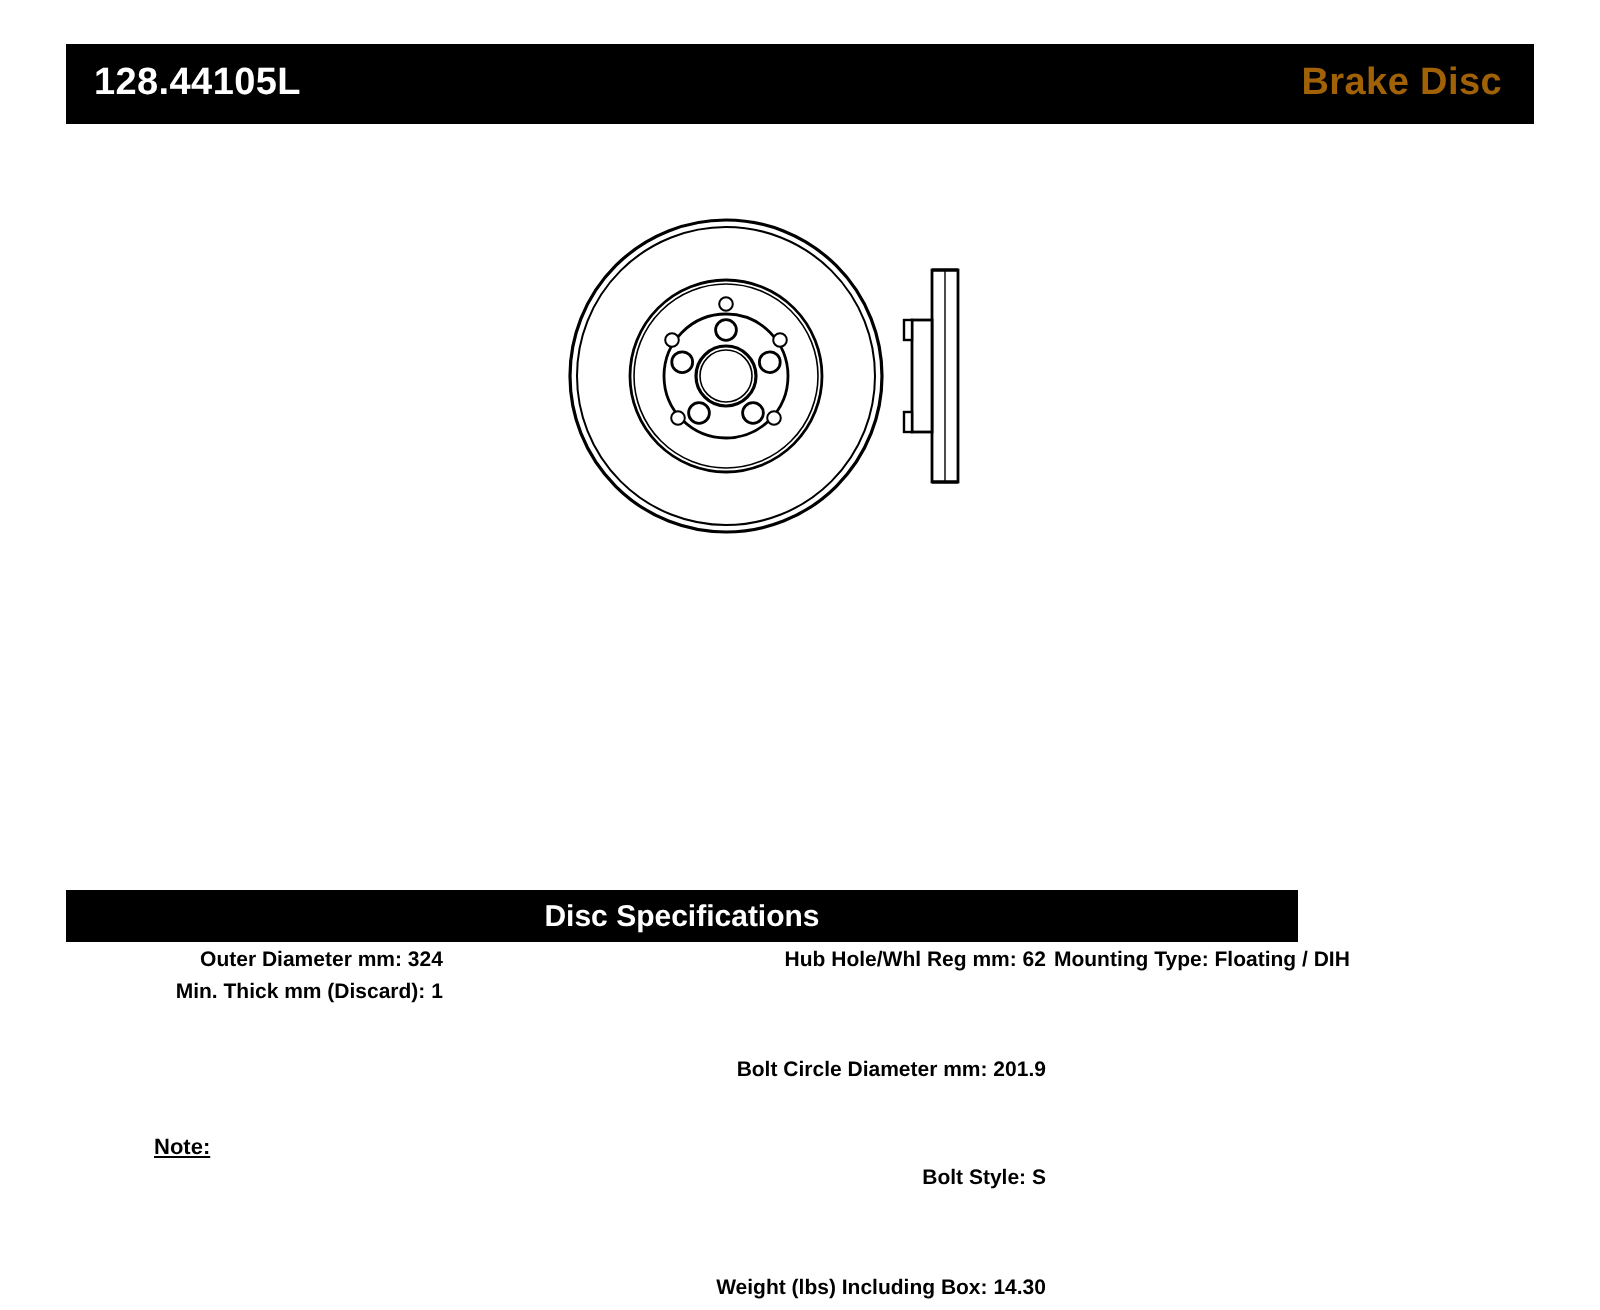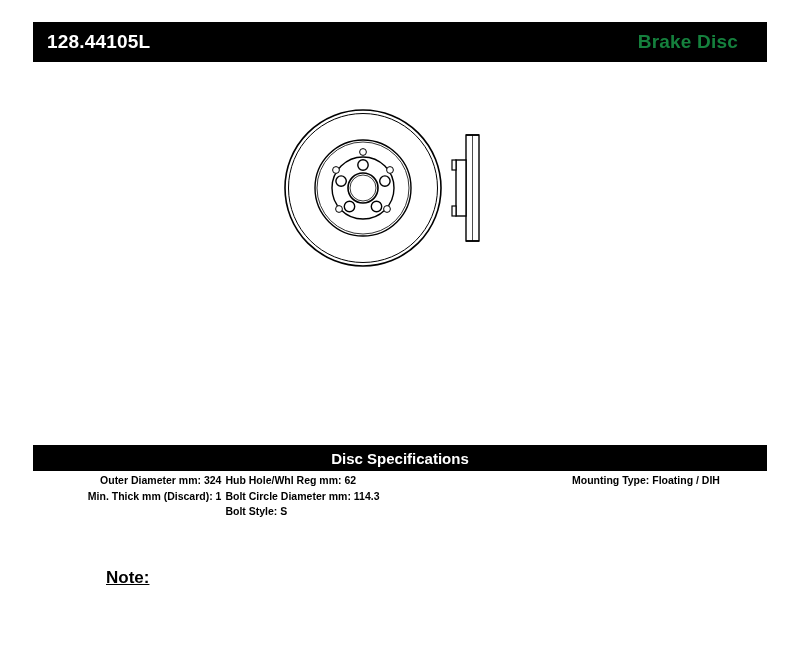--- a/index.html
+++ b/index.html
@@ -21,50 +21,50 @@
     position: absolute;
     left: 33px;
     top: 22px;
     width: 734px;
     height: 40px;
     background: #000000;
     display: flex;
     align-items: center;
     justify-content: space-between;
     box-sizing: border-box;
-    padding: 0 29px 0 14px;
+    padding: 0 16px 0 14px;
   }
   .header-part {
     color: #ffffff;
     font-size: 19px;
     font-weight: bold;
     letter-spacing: 0.2px;
   }
   .header-title {
-    color: #15803d;
+    color: #a16207;
     font-size: 19px;
     font-weight: bold;
     letter-spacing: 0.2px;
   }
 
   
   .drawing {
     position: absolute;
     left: 270px;
     top: 105px;
     width: 280px;
     height: 180px;
   }
 
   
   .spec-header {
     position: absolute;
     left: 33px;
     top: 445px;
-    width: 734px;
+    width: 616px;
     height: 26px;
     background: #000000;
     color: #ffffff;
     font-size: 15px;
     font-weight: bold;
     display: flex;
     align-items: center;
     justify-content: center;
   }
 
@@ -83,38 +83,39 @@
     display: flex;
     flex-direction: column;
   }
   .spec-col-1 {
     width: 190px;
     text-align: right;
     padding-right: 4px;
   }
   .spec-col-2 {
     width: 300px;
-    text-align: left;
+    text-align: right;
     padding-right: 4px;
+    gap: 39px;
   }
   .spec-col-3 {
     width: 240px;
-    text-align: center;
+    text-align: left;
     padding-right: 2px;
   }
   .spec-row {
     line-height: 15.5px;
     white-space: nowrap;
   }
 
   .note {
     position: absolute;
-    left: 106px;
+    left: 77px;
     top: 568px;
-    font-size: 17px;
+    font-size: 11px;
     font-weight: bold;
     text-decoration: underline;
   }
 </style>
 </head>
 <body>
 
 <div class="header-bar">
   <span class="header-part">128.44105L</span>
   <span class="header-title">Brake Disc</span>
@@ -174,22 +175,23 @@
 </div>
 
 <div class="spec-body">
   <div class="spec-col spec-col-1">
     <div class="spec-row">Outer Diameter mm: 324</div>
     <div class="spec-row">Min. Thick mm (Discard): 1</div>
   </div>
 
   <div class="spec-col spec-col-2">
     <div class="spec-row">Hub Hole/Whl Reg mm: 62</div>
-    <div class="spec-row">Bolt Circle Diameter mm: 114.3</div>
+    <div class="spec-row">Bolt Circle Diameter mm: 201.9</div>
     <div class="spec-row">Bolt Style: S</div>
+    <div class="spec-row">Weight (lbs) Including Box: 14.30</div>
   </div>
 
   <div class="spec-col spec-col-3">
     <div class="spec-row">Mounting Type: Floating / DIH</div>
   </div>
 </div>
 
 <div class="note">Note:</div>
 
 </body></html>

